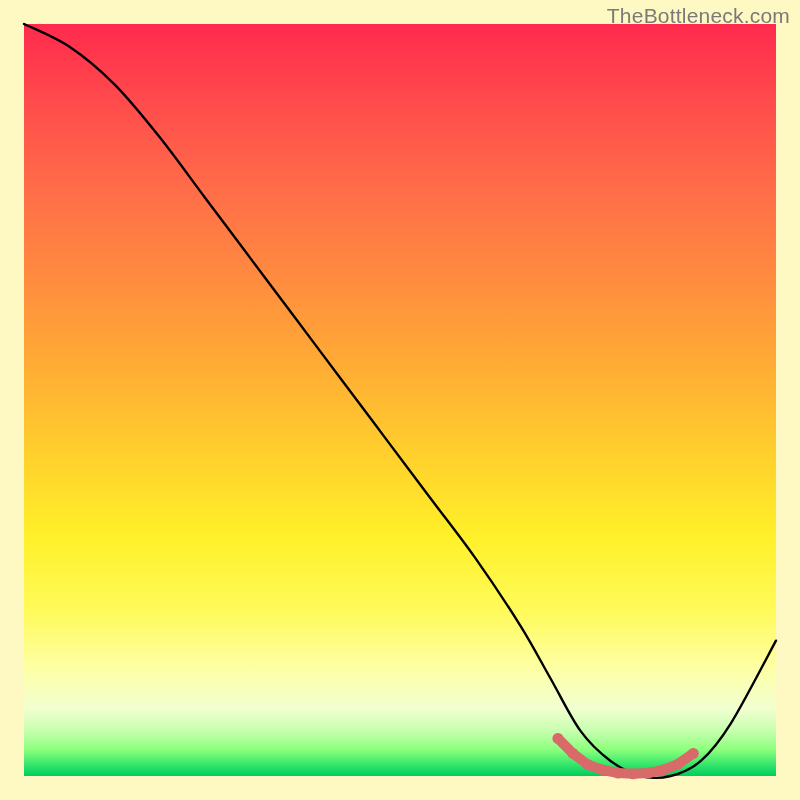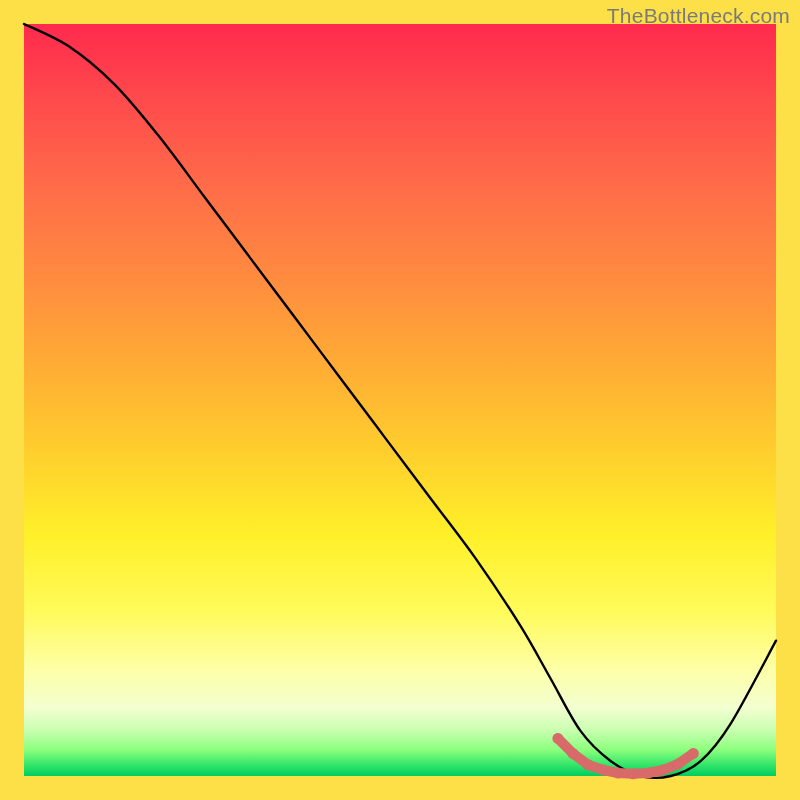--- a/index.html
+++ b/index.html
@@ -10,21 +10,21 @@
     background: #000;
     overflow: hidden;
     font-family: Arial, Helvetica, sans-serif;
   }
   .frame {
     position: absolute;
     left: 0;
     top: 0;
     width: 800px;
     height: 800px;
-    background: #fde047;
+    background: #fef9c3;
   }
   .plot {
     position: absolute;
     left: 24px;
     top: 24px;
     width: 752px;
     height: 752px;
     
     background: linear-gradient(
       to bottom,

